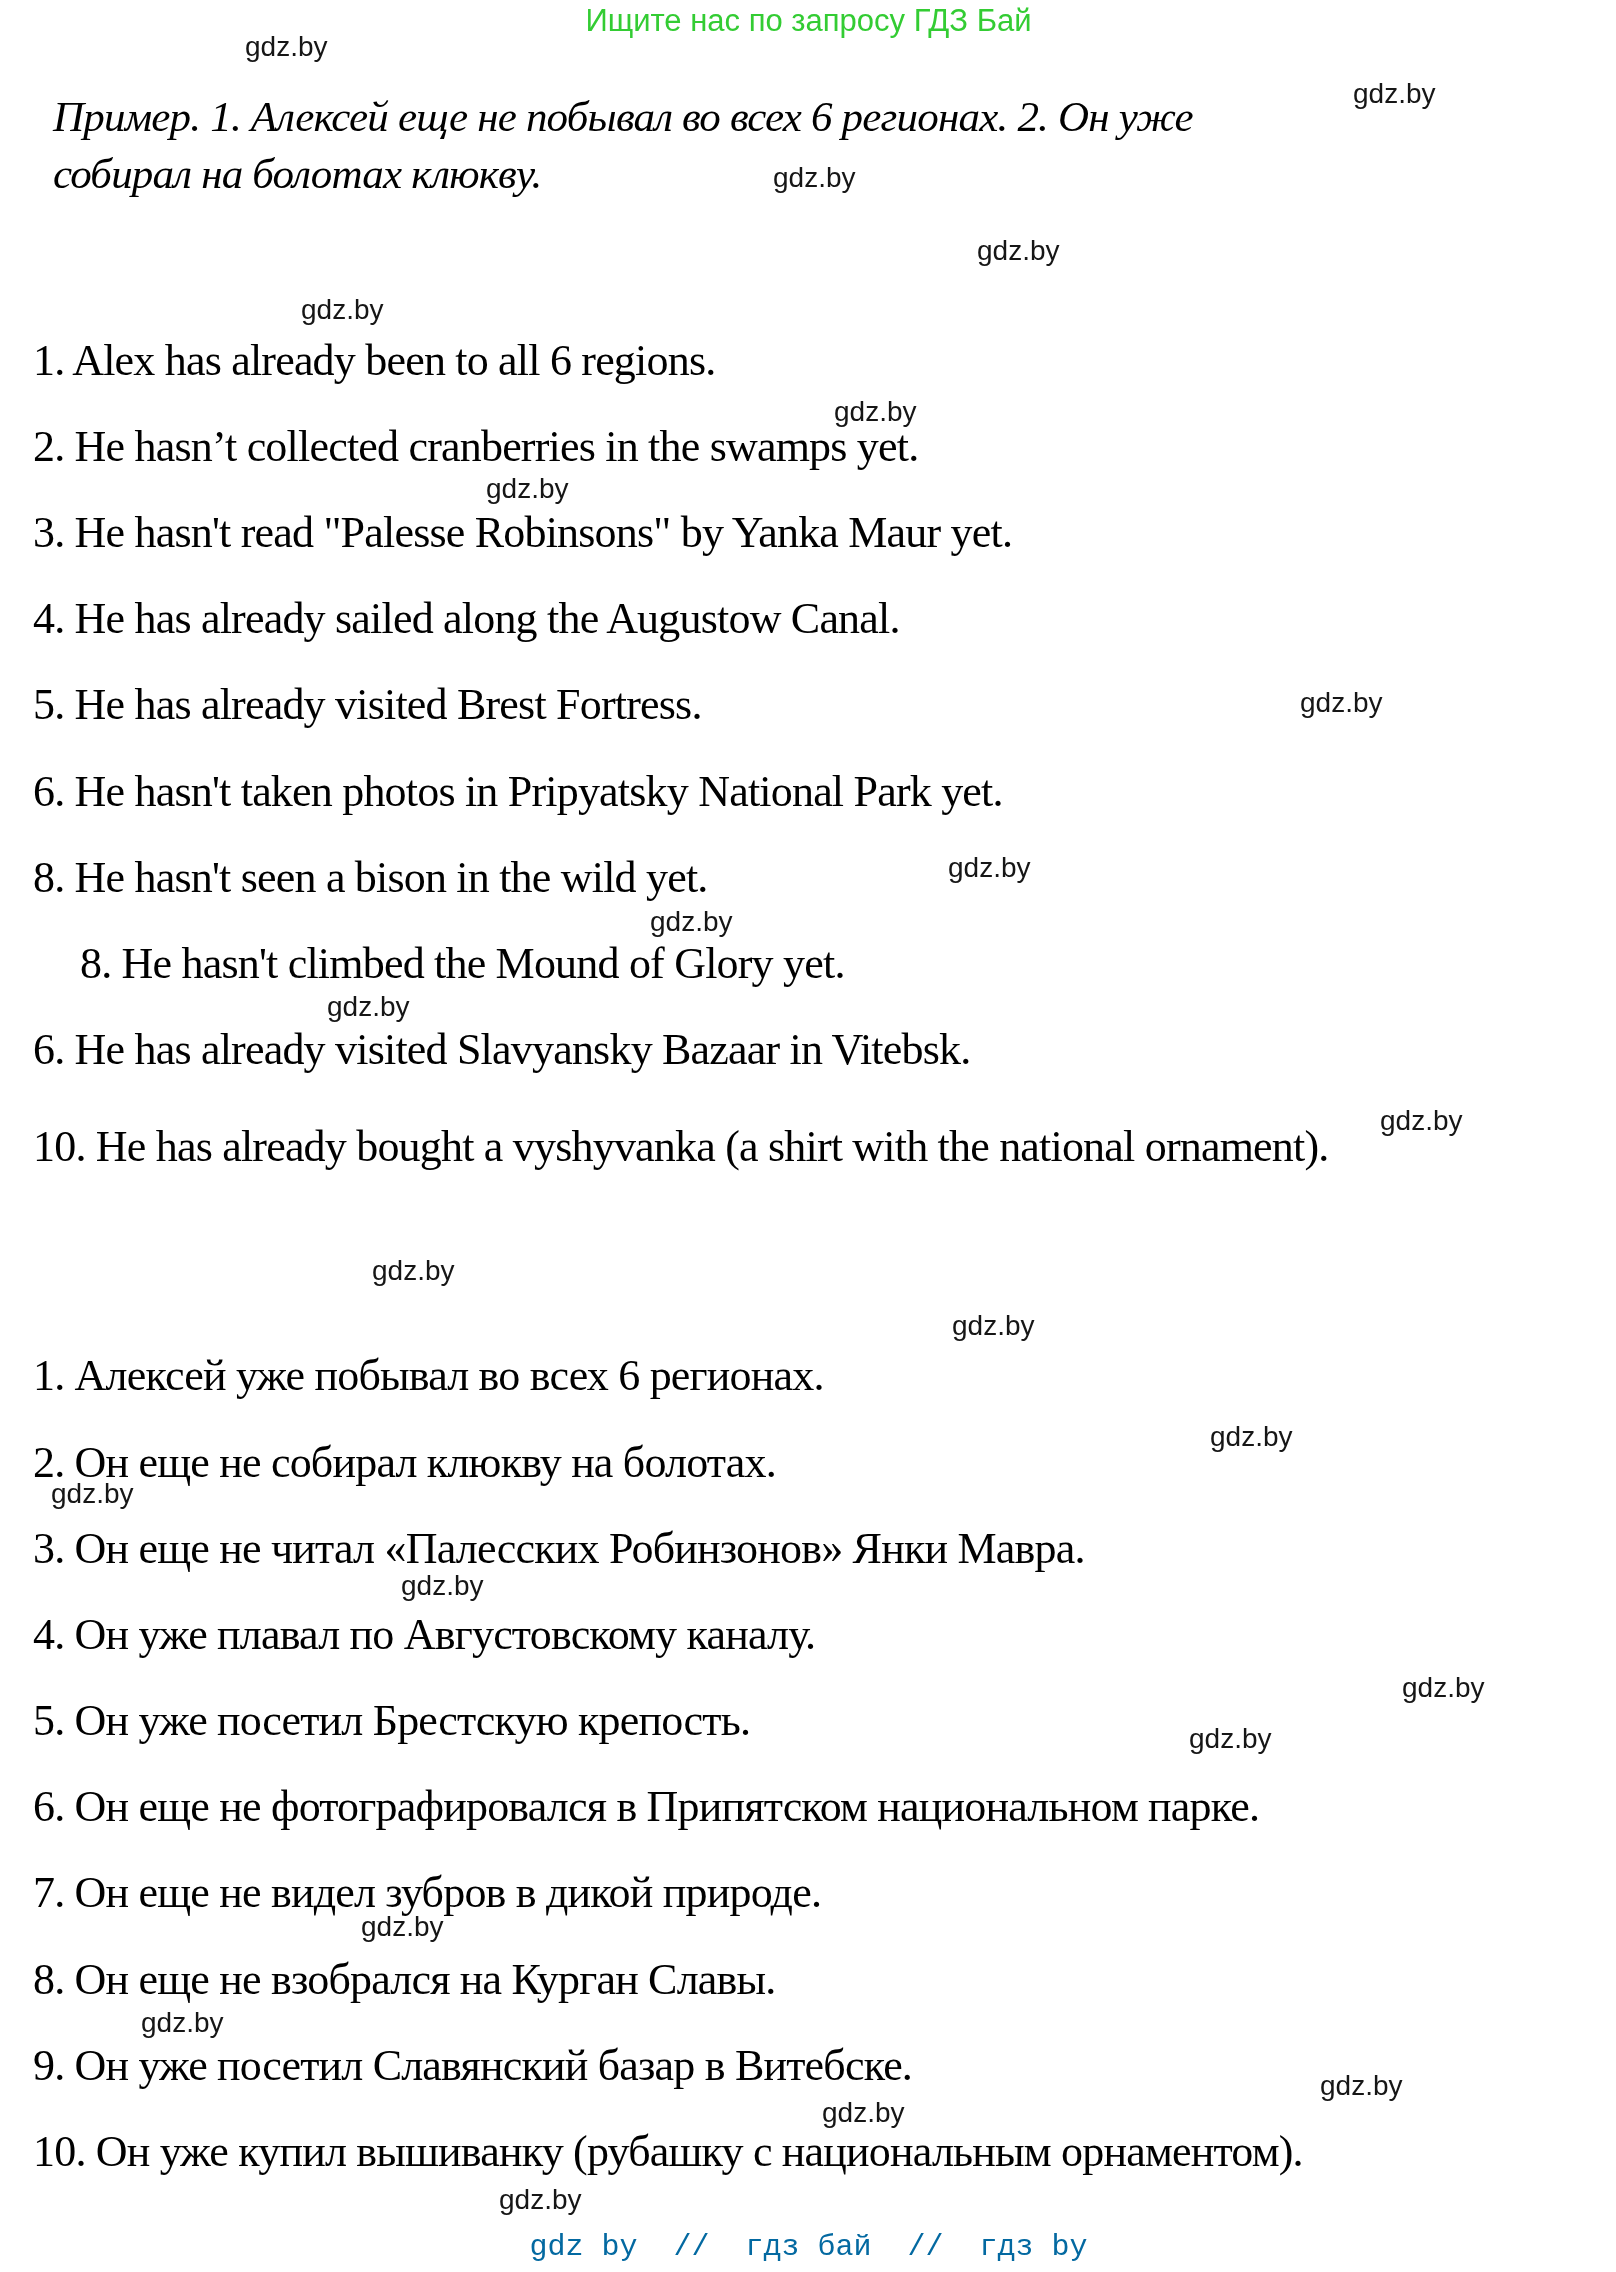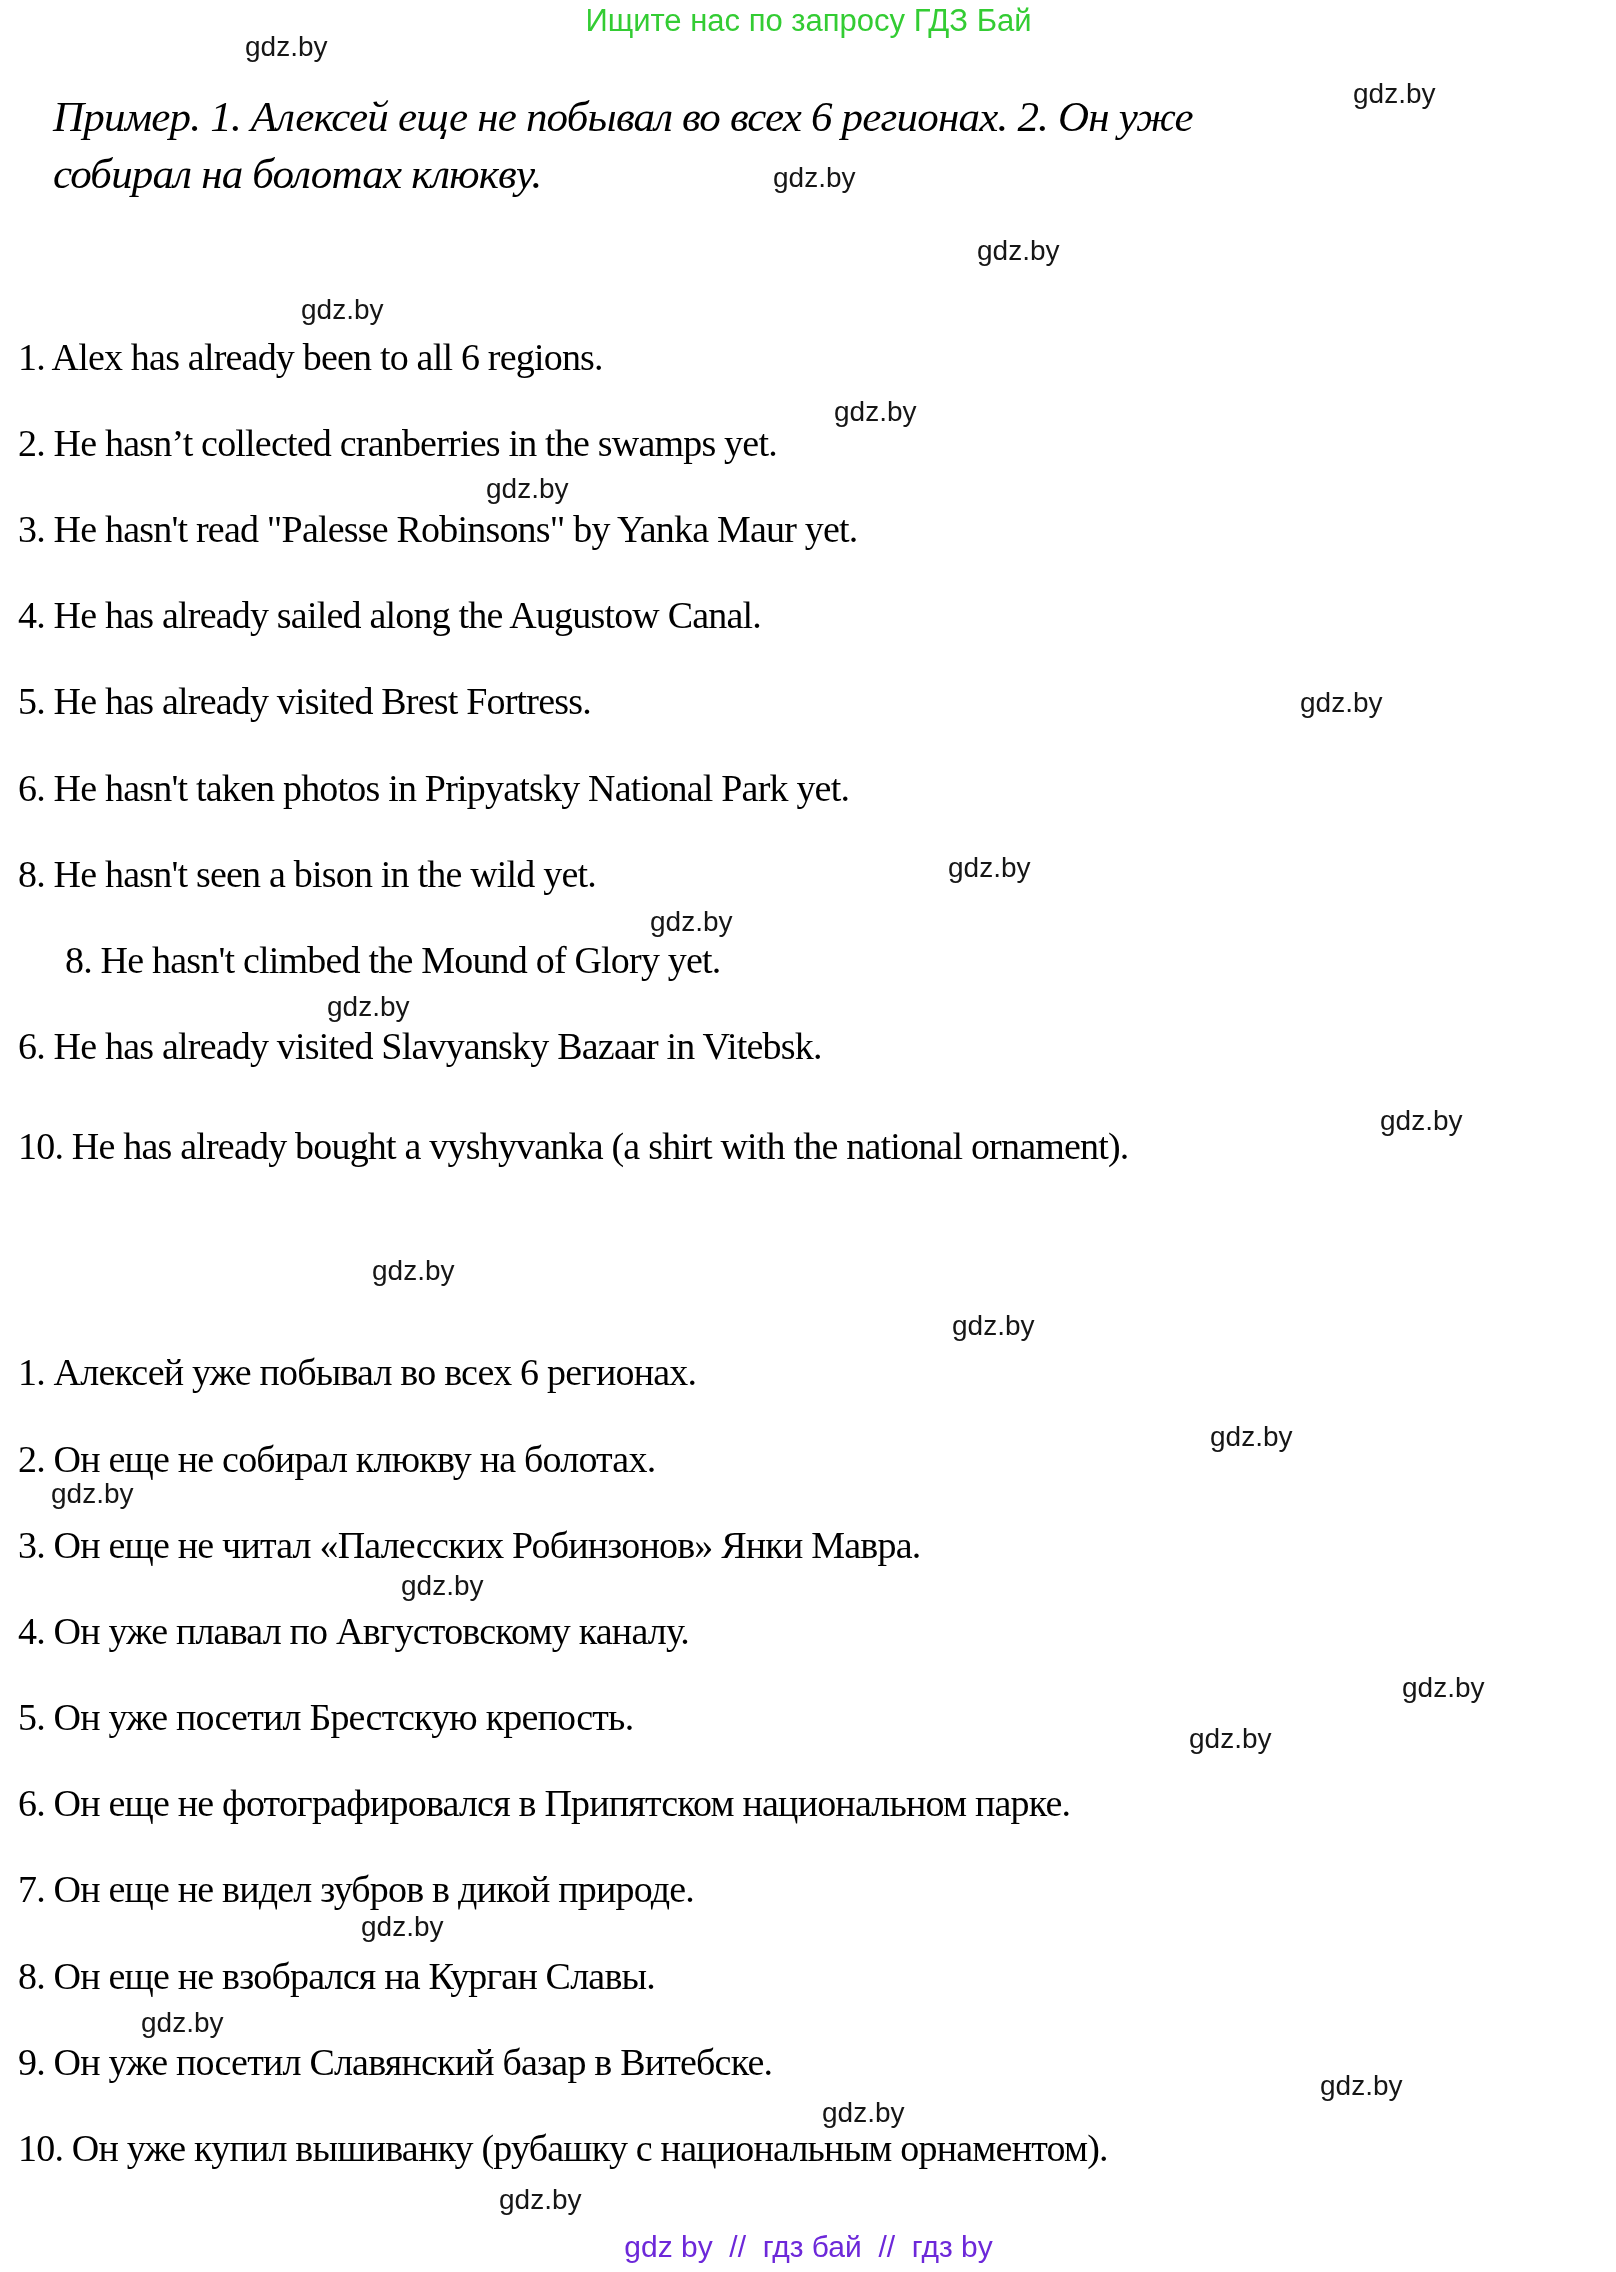--- a/index.html
+++ b/index.html
@@ -27,22 +27,22 @@
     position: absolute;
     left: 33px;
     font-style: italic;
     font-size: 43px;
     white-space: nowrap;
     letter-spacing: -0.8px;
     margin-left: 20px;
   }
   .line {
     position: absolute;
-    left: 18px;
-    font-size: 38px;
+    left: 33px;
+    font-size: 44px;
     white-space: nowrap;
     letter-spacing: -0.8px;
   }
   .line.wrap {
     white-space: normal;
     width: 1390px;
     line-height: 73px;
   }
   .watermark {
     position: absolute;
@@ -120,16 +120,16 @@
       <span class="watermark" style="left: 401px; top: 1570px;">gdz.by</span>
       <span class="watermark" style="left: 1402px; top: 1672px;">gdz.by</span>
       <span class="watermark" style="left: 1189px; top: 1723px;">gdz.by</span>
       <span class="watermark" style="left: 361px; top: 1911px;">gdz.by</span>
       <span class="watermark" style="left: 141px; top: 2007px;">gdz.by</span>
       <span class="watermark" style="left: 1320px; top: 2070px;">gdz.by</span>
       <span class="watermark" style="left: 822px; top: 2097px;">gdz.by</span>
       <span class="watermark" style="left: 499px; top: 2184px;">gdz.by</span>
     </div>
 
-  <div class="footer" style="color: #6d28d9;">gdz by  //  гдз бай  //  гдз by</div>
+  <div class="footer" style="color: #0369a1; font-family: Liberation Mono, monospace;">gdz by  //  гдз бай  //  гдз by</div>
 
 </div>
 
 
 </body></html>

